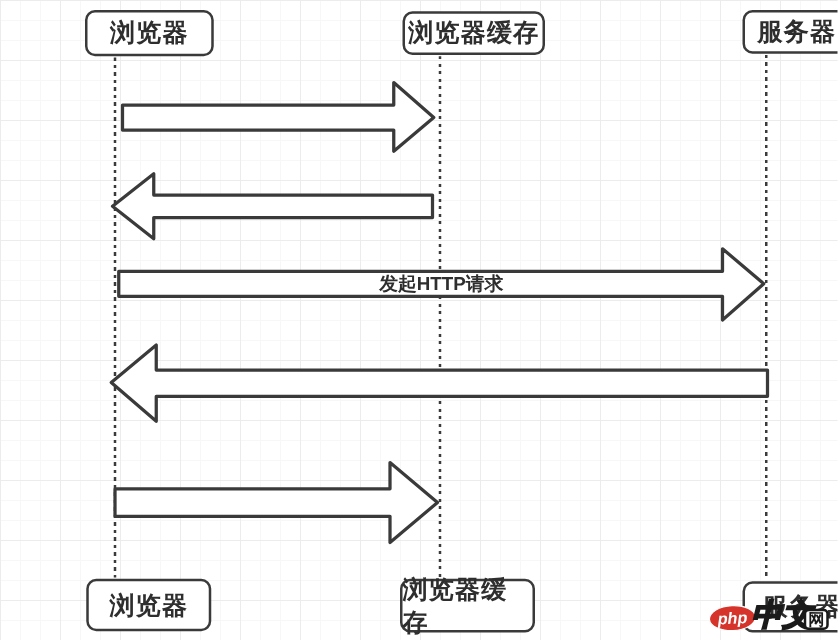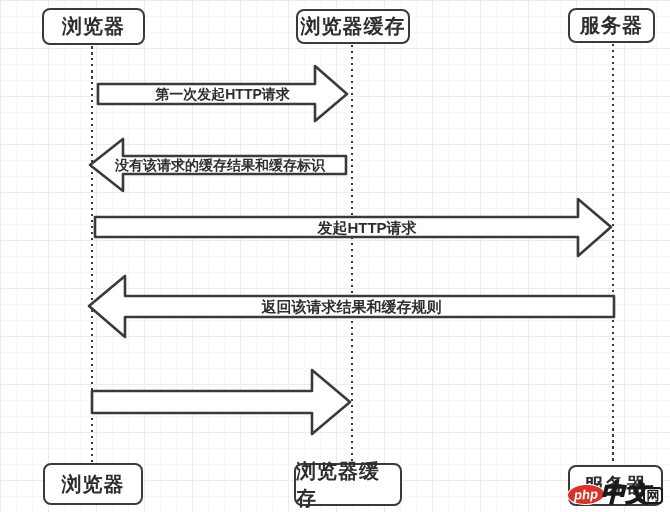--- a/index.html
+++ b/index.html
@@ -45,39 +45,40 @@
     border: 2.5px solid #3a3a3a;
     border-radius: 8px;
     display: flex;
     align-items: center;
     justify-content: center;
     font-size: 20px;
     font-weight: 600;
     color: #2e2e2e;
     letter-spacing: 1px;
     box-sizing: border-box;
+    margin-left: 26px;
   }
   .box-top-browser    { left: 42px;  top: 8px;   width: 103px; height: 37px; }
   .box-top-cache      { left: 296px; top: 9px;   width: 114px; height: 35px; }
   .box-top-server     { left: 568px; top: 8px;   width: 87px;  height: 35px; }
   .box-bottom-browser { left: 43px;  top: 463px; width: 100px; height: 42px; }
   .box-bottom-cache   { left: 294px; top: 463px; width: 108px; height: 43px; }
   .box-bottom-server  { left: 568px; top: 465px; width: 95px;  height: 41px; }
 
   .msg-label {
     position: absolute;
     z-index: 4;
     text-align: center;
     color: #2e2e2e;
     font-weight: 600;
     white-space: nowrap;
   }
   .label-1 { left: 98px; top: 85px;  width: 249px; height: 19px; line-height: 19px; font-size: 14px; }
   .label-2 { left: 93px; top: 157px; width: 254px; height: 17px; line-height: 17px; font-size: 14px; }
-  .label-3 { left: 95px; top: 218px; width: 516px; height: 19px; line-height: 19px; font-size: 15px; padding-left: 14px; }
+  .label-3 { left: 95px; top: 218px; width: 516px; height: 19px; line-height: 19px; font-size: 15px; }
   .label-4 { left: 89px; top: 297px; width: 525px; height: 20px; line-height: 20px; font-size: 15px; }
   .label-5 { left: 84px; top: 392px; width: 270px; height: 21px; line-height: 21px; font-size: 13.5px; }
 
   .watermark {
     position: absolute;
     left: 566px; top: 477px;
     width: 102px; height: 32px;
     z-index: 5;
   }
   .php-badge {
@@ -154,24 +155,21 @@
   <div class="actor-box box-bottom-browser">
     <span>浏览器</span>
   </div>
   <div class="actor-box box-bottom-cache">
     <span>浏览器缓存</span>
   </div>
   <div class="actor-box box-bottom-server">
     <span>服务器</span>
   </div>
 
-  <div class="msg-label label-1">第一次发起HTTP请求</div>
-  <div class="msg-label label-2">没有该请求的缓存结果和缓存标识</div>
   <div class="msg-label label-3">发起HTTP请求</div>
-  <div class="msg-label label-4">返回该请求结果和缓存规则</div>
 
   <div class="watermark">
     <span class="php-badge">php</span>
     <span class="wm-zhong">中文</span>
     <span class="wm-wang">网</span>
   </div>
 
 </div>
 
 </body></html>

